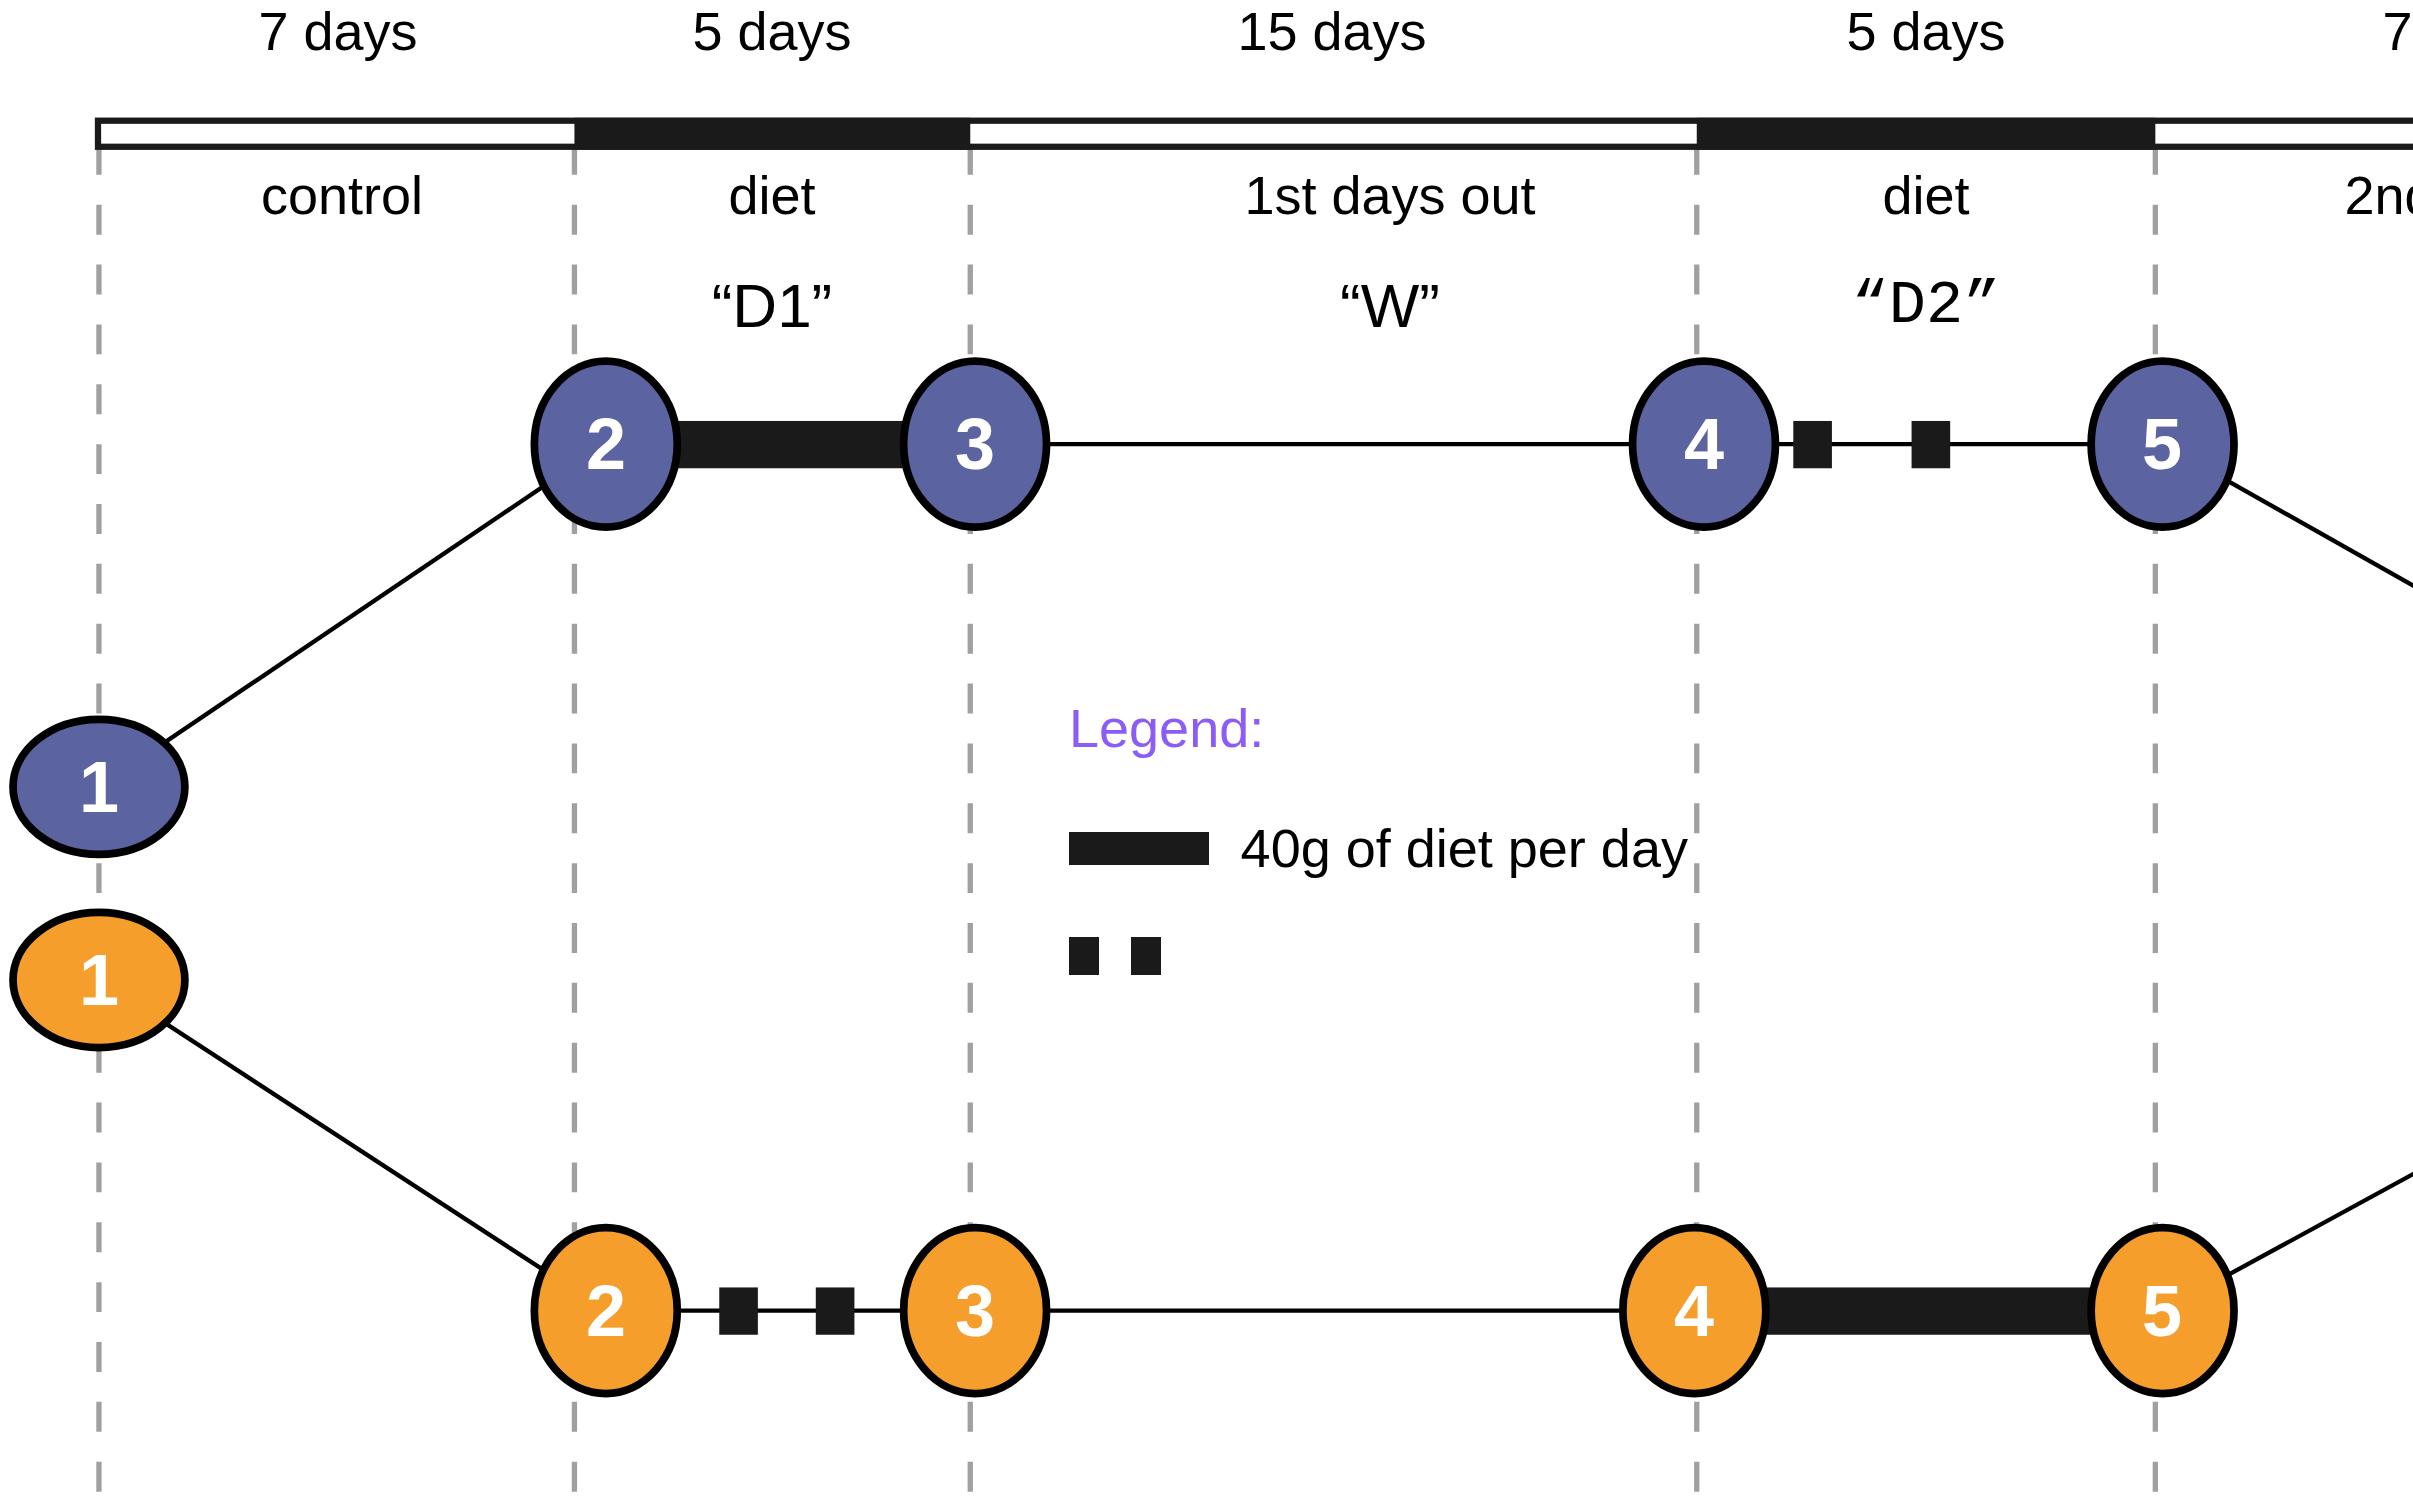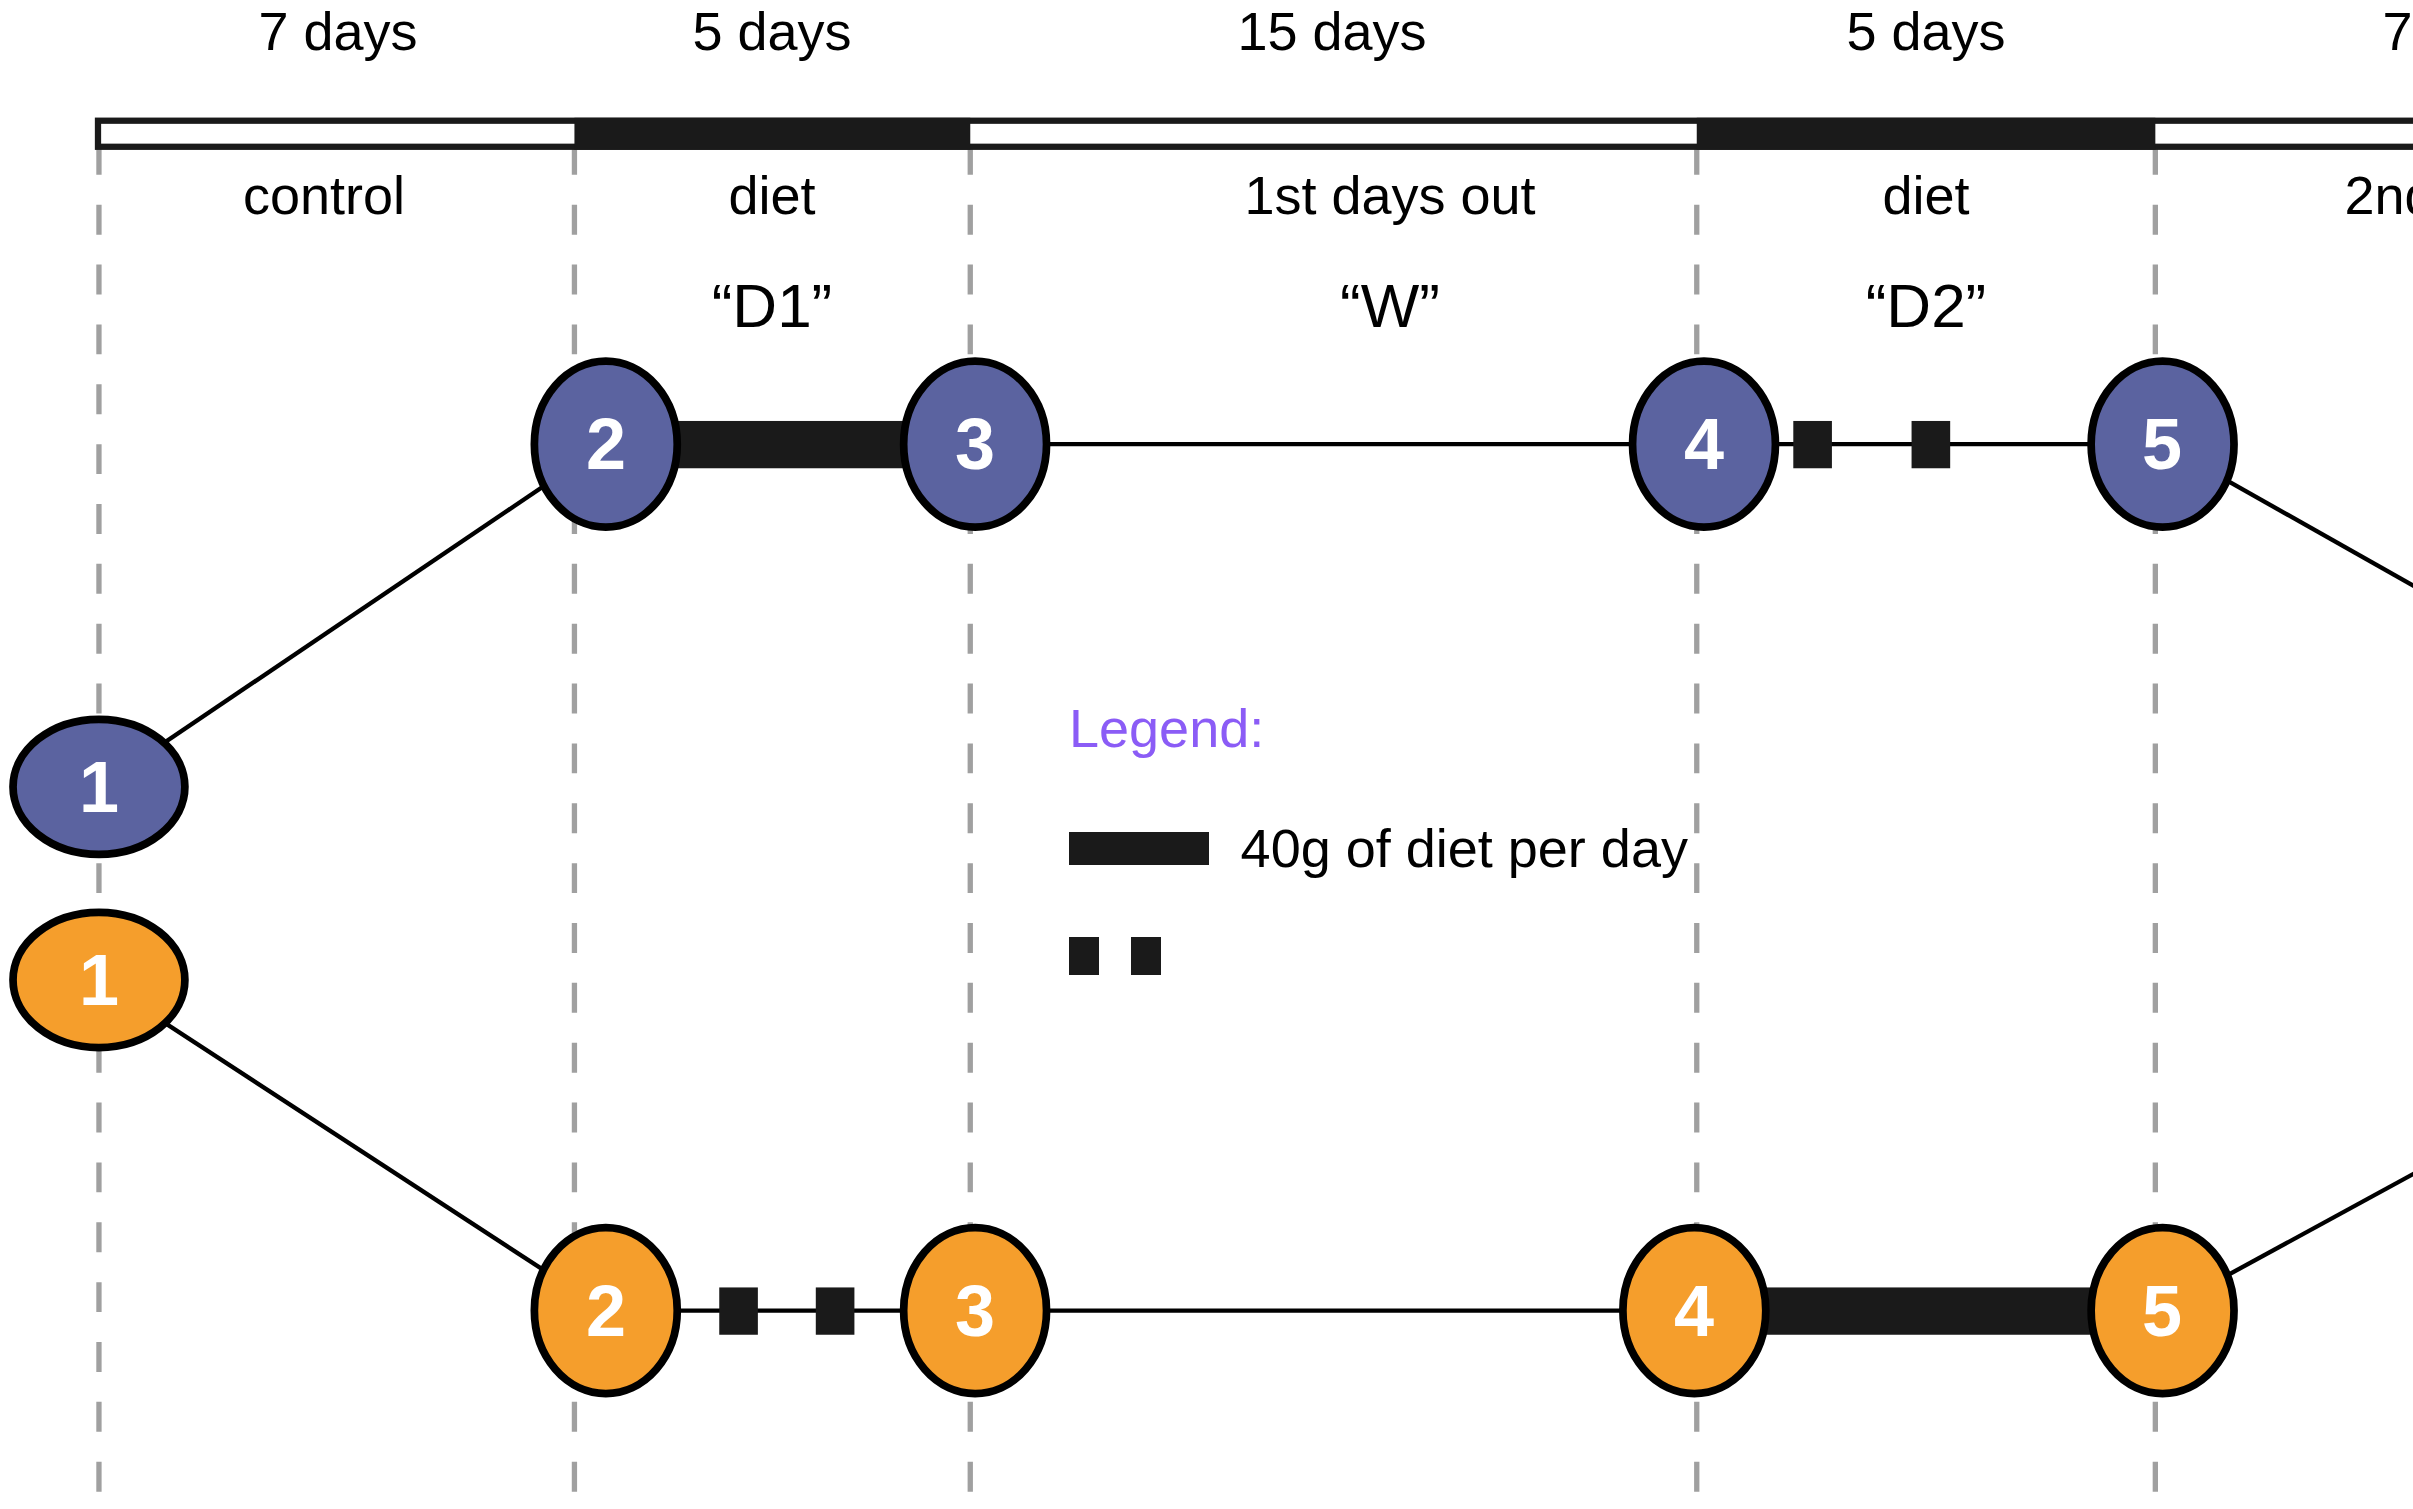--- a/index.html
+++ b/index.html
@@ -161,29 +161,29 @@
   <span class="node-num" style="left:975px; top:1311px;">3</span>
   <span class="node-num" style="left:1694px; top:1311px;">4</span>
   <span class="node-num" style="left:2162px; top:1311px;">5</span>
 
   <span class="lbl days-label" style="left:338px;">7 days</span>
   <span class="lbl days-label" style="left:772px;">5 days</span>
   <span class="lbl days-label" style="left:1332px;">15 days</span>
   <span class="lbl days-label" style="left:1926px;">5 days</span>
   <span class="lbl days-label" style="left:2462px;">7 days</span>
 
-  <span class="lbl phase-label" style="left:324px;">control</span>
+  <span class="lbl phase-label" style="left:342px;">control</span>
   <span class="lbl phase-label" style="left:772px;">diet</span>
   <span class="lbl phase-label" style="left:1390px;">1st days out</span>
   <span class="lbl phase-label" style="left:1926px;">diet</span>
   <span class="lbl phase-label" style="left:2505px;">2nd wash out</span>
 
   <span class="lbl period-label" style="left:772px;">“D1”</span>
   <span class="lbl period-label" style="left:1390px;">“W”</span>
-  <span class="lbl period-label" style="left:1926px;">“D2”</span>
+  <span class="lbl period-label" style="left:1926px;font-family:Liberation Mono, monospace;">“D2”</span>
 
   <div>
     <span class="legend-title">Legend:</span>
 
     <div class="legend-row r1">
       <span class="legend-swatch-wrap">
         <span class="sw-solid"></span>
       </span>
       <span class="legend-text">40g of diet per day</span>
     </div>

